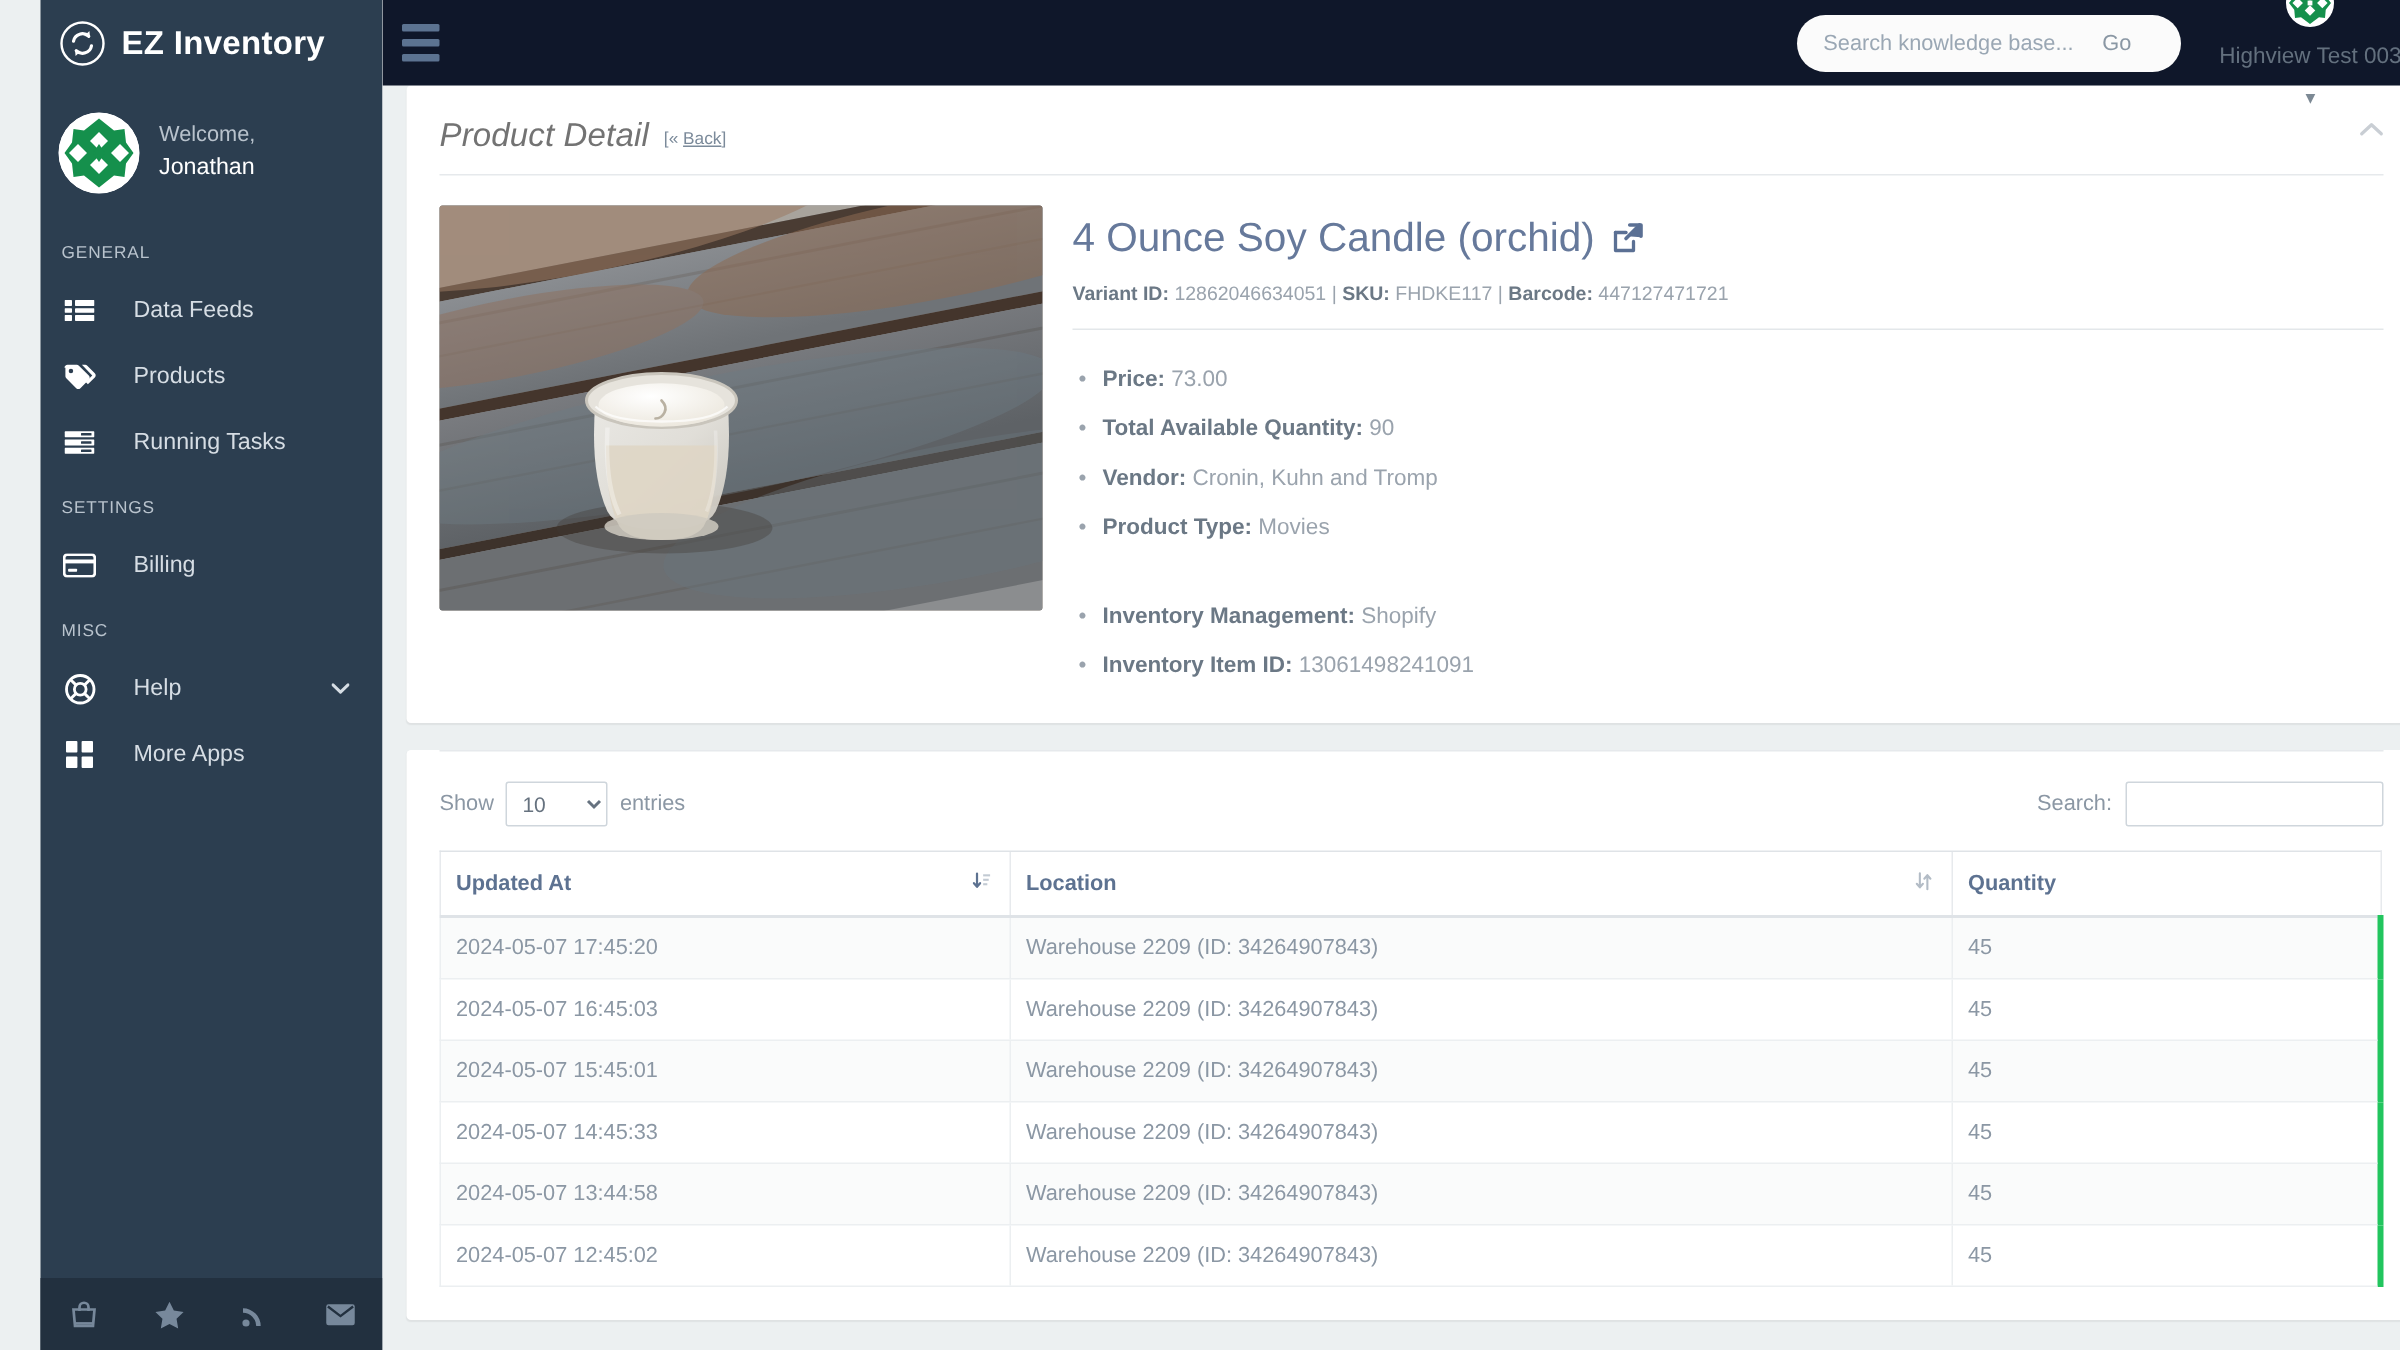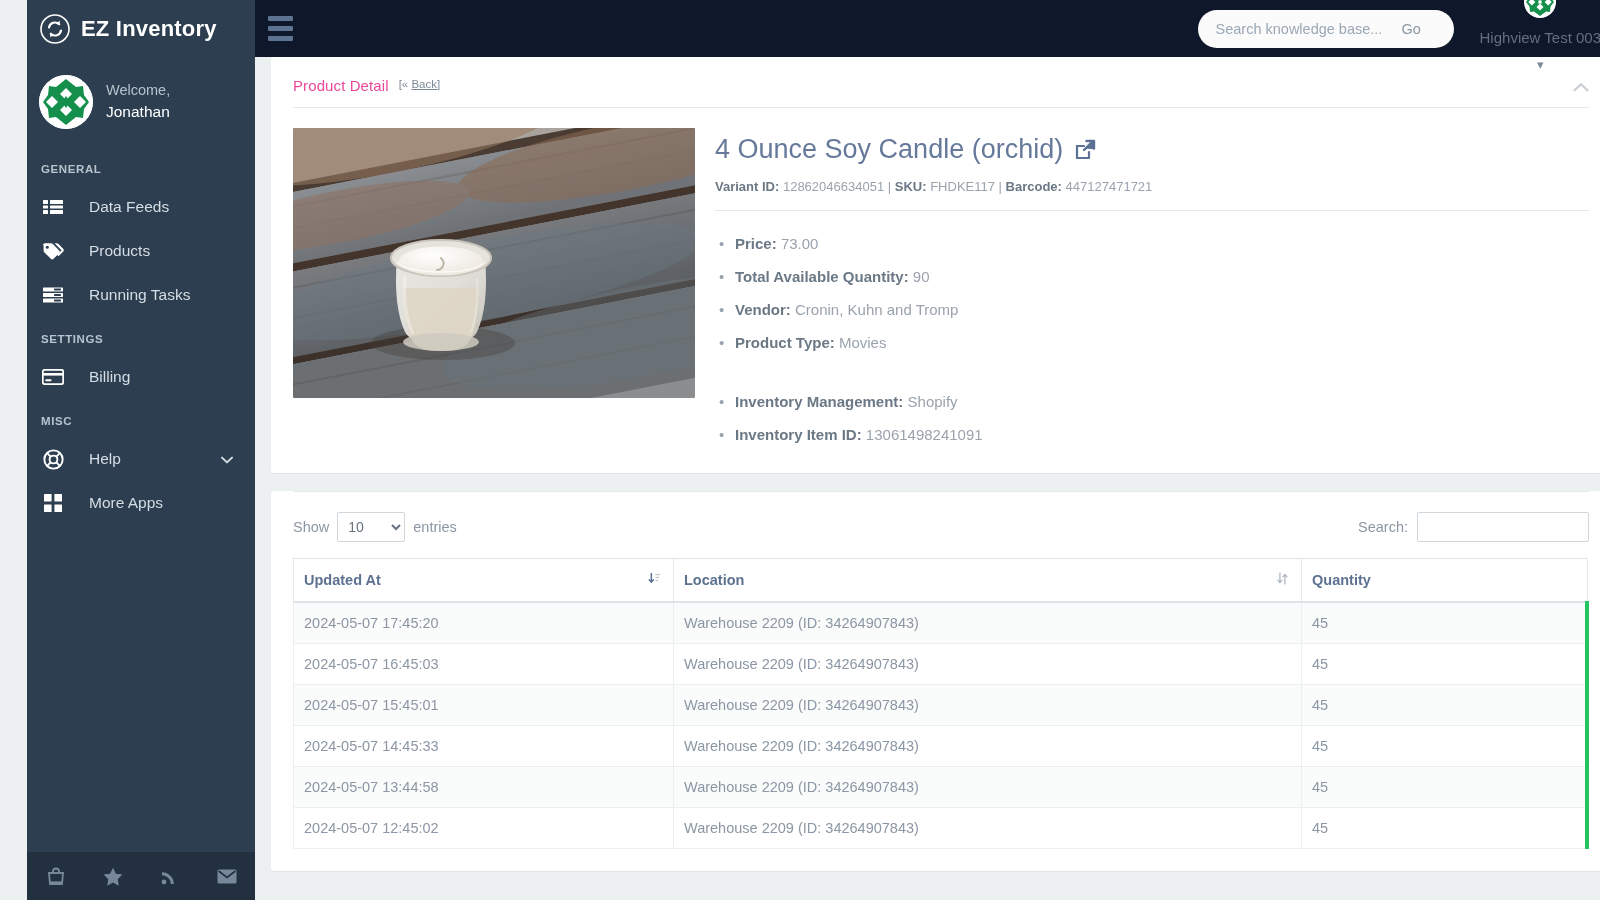--- a/index.html
+++ b/index.html
@@ -34,21 +34,21 @@
     width: 54px; height: 54px; border-radius: 50%;
     background: #ffffff; flex: 0 0 54px;
     display: flex; align-items: center; justify-content: center;
     overflow: hidden;
   }
   .welcome-lines { line-height: 1.45; }
   .welcome-small { font-size: 14.5px; color: #b8c2cc; }
   .welcome-name { font-size: 15.5px; color: #ffffff; }
 
   .nav-header {
-    font-size: 11.5px; font-weight: bold; letter-spacing: .6px;
+    font-size: 11.5px; font-weight: normal; letter-spacing: .6px;
     color: #b9c3cd; padding: 16px 0 10px 14px; text-transform: uppercase;
   }
   .nav-item {
     display: flex; align-items: center; gap: 24px;
     padding: 12px 14px 12px 14px;
     color: #d6dde4; font-size: 15.5px; cursor: pointer;
     position: relative;
   }
   .nav-ico { width: 24px; height: 20px; flex: 0 0 24px; display: flex; align-items: center; justify-content: center; }
   .nav-ico svg { display: block; }
@@ -118,22 +118,23 @@
     background: #ffffff; border-radius: 3px;
     box-shadow: 0 1px 1px rgba(0,0,0,.06);
     margin-bottom: 18px;
   }
   .panel-head {
     display: flex; align-items: flex-start;
     padding: 20px 22px 0 22px;
     position: relative;
   }
   .panel-title {
-    font-size: 15px; color: #ec4899; font-weight: normal;
+    font-size: 22px; color: #737373; font-weight: normal;
     letter-spacing: .1px;
+    font-style: italic;
   }
   .back-link {
     font-size: 11.5px; color: #7b8a9a; margin-left: 10px;
     align-self: flex-end; padding-bottom: 4px;
   }
   .back-link a { color: #7b8a9a; text-decoration: underline; cursor: pointer; }
   .collapse-btn {
     position: absolute; right: 22px; top: 22px;
     color: #c9ced4; font-size: 16px; cursor: pointer; line-height: 1;
   }

